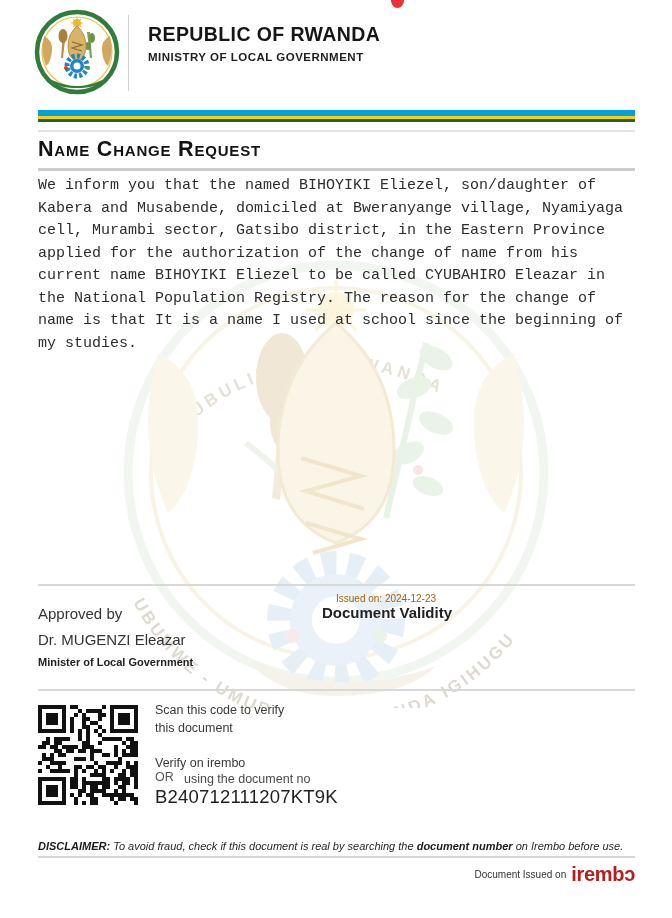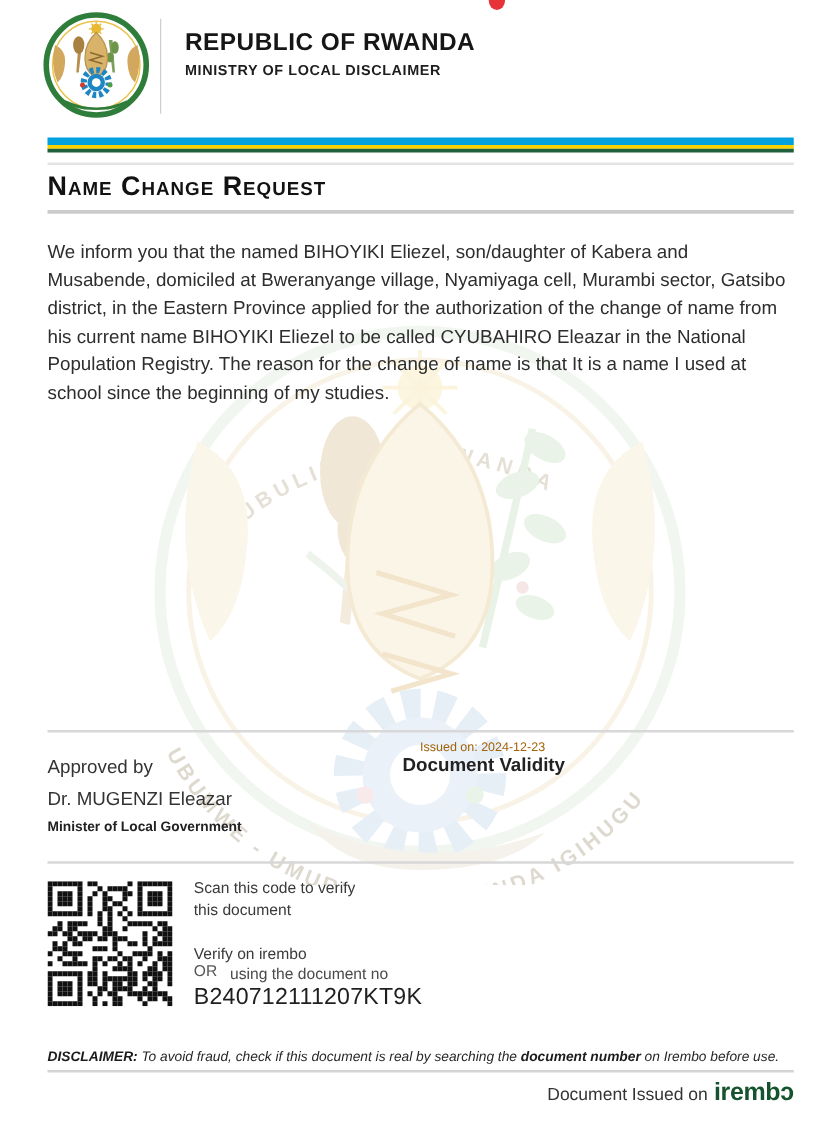--- a/index.html
+++ b/index.html
@@ -19,42 +19,42 @@
   .stripe .b2{height:3px;}
   .stripe .b3{height:3px;}
   .hr{left:38px;width:597px;background:#dcdcdc;height:2px;}
   .hr1{top:130px;background:#e3e3e3;}
   .hr2{top:168px;height:3px;background:#cbcbcb;}
   .hr3{top:584px;background:#d8d8d8;}
   .hr4{top:689px;background:#d8d8d8;}
   .hr5{top:856px;background:#d4d4d4;}
   .page-title{left:38px;top:137px;font-size:21.5px;font-weight:bold;color:#121212;
               font-variant:small-caps;letter-spacing:.8px;}
-  .body-text{left:38px;top:176px;width:597px;font-size:15px;line-height:22.5px;color:#2d2d2d;}
+  .body-text{left:38px;top:160px;width:597px;font-size:15px;line-height:22.5px;color:#2d2d2d;font-family:Liberation Mono, monospace;}
   
   .watermark{left:96px;top:228px;width:480px;height:480px;opacity:.75;pointer-events:none;}
   
   .appr-label{left:38px;top:605px;font-size:15px;color:#333;}
   .appr-name{left:38px;top:631px;font-size:15px;color:#333;}
   .appr-title{left:38px;top:656px;font-size:11px;font-weight:bold;color:#222;}
   .validity-h{left:322px;top:604px;font-size:15px;font-weight:bold;color:#222;}
   .validity-d{left:336px;top:593px;font-size:10px;color:#a16207;}
   
   .qr{left:38px;top:705px;}
   .vf{left:155px;font-size:12.5px;color:#3c3c3c;}
   .vf.b{font-weight:normal;color:#3a3a3a;}
   .vf1{top:703px;} .vf2{top:721px;} .vf3{top:770px;color:#555;}
   .vf4{top:756px;} .vf5{top:772px;color:#4a4a4a;margin-left:29px;}
   .docno{left:155px;top:786px;font-size:18.5px;color:#1f1f1f;letter-spacing:.2px;}
   
   .disclaimer{left:38px;top:840px;width:597px;font-size:11px;color:#272727;font-style:italic;}
   .disclaimer b{color:#1b1b1b;}
   .footer{right:37px;top:863px;display:flex;align-items:center;gap:5px;}
-  .footer .lbl{font-size:14px;color:#333;}
-  .footer .brand{font-size:20px;font-weight:bold;color:#14532d;letter-spacing:-.3px;}
+  .footer .lbl{font-size:10px;color:#333;}
+  .footer .brand{font-size:20px;font-weight:bold;color:#b91c1c;letter-spacing:-.3px;}
 </style>
 </head>
 <body>
 
 <div class="abs red-dot"></div>
 
 <svg class="abs coa" width="94" height="94" viewBox="0 0 94 94">
   <circle cx="47" cy="46" r="40" fill="#ffffff" stroke="#2f7d3a" stroke-width="4.5"></circle>
   <circle cx="47" cy="46" r="35" fill="none" stroke="#e9c34a" stroke-width="1.2"></circle>
 
@@ -84,21 +84,21 @@
   <circle cx="47" cy="60" r="7" fill="#1f86c4"></circle>
   <circle cx="47" cy="60" r="3.5" fill="#ffffff"></circle>
   <circle cx="36" cy="62" r="2" fill="#d23b30"></circle>
   <circle cx="58" cy="62" r="2" fill="#4f9c49"></circle>
 
   <path d="M22 74 q25 12 50 0 q-4 8 -25 8 q-21 0 -25 -8z" fill="#2f7d3a"></path>
 </svg>
 
 <div class="abs v-div"></div>
 <div class="abs republic">REPUBLIC OF RWANDA</div>
-<div class="abs ministry">MINISTRY OF LOCAL DISCLAIMER</div>
+<div class="abs ministry">MINISTRY OF LOCAL GOVERNMENT</div>
 
 <div class="abs stripe">
   <div class="b1" style="background:#00A1DE"></div>
   <div class="b2" style="background:#FAD201"></div>
   <div class="b3" style="background:#20603D"></div>
 </div>
 
 <div class="abs hr hr1"></div>
 <div class="abs page-title">Name Change Request</div>
 <div class="abs hr hr2"></div>

